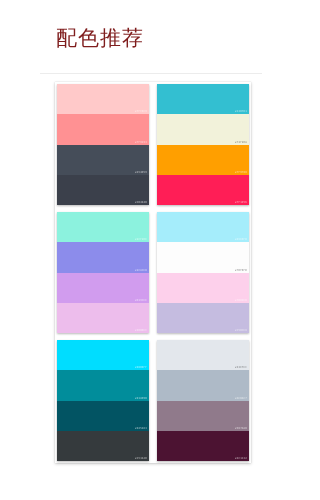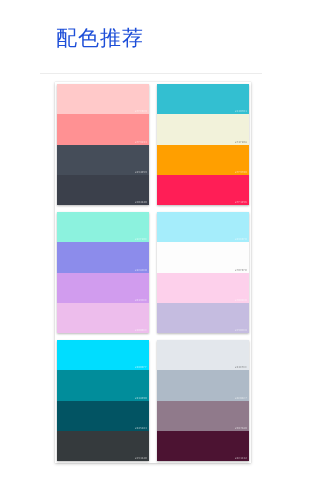--- a/index.html
+++ b/index.html
@@ -17,21 +17,21 @@
 
   
   .page-header {
     padding: 26px 0 0 56px;
     height: 47px;
     box-sizing: border-box;
   }
   .page-title {
     font-size: 21px;
     font-weight: 400;
-    color: #1d4ed8;
+    color: #7f1d1d;
     letter-spacing: 1px;
     line-height: 24px;
     margin: 0;
     font-family: "DejaVu Sans", "Liberation Sans", sans-serif;
   }
   .header-divider {
     position: absolute;
     left: 40px;
     top: 73px;
     width: 222px;

